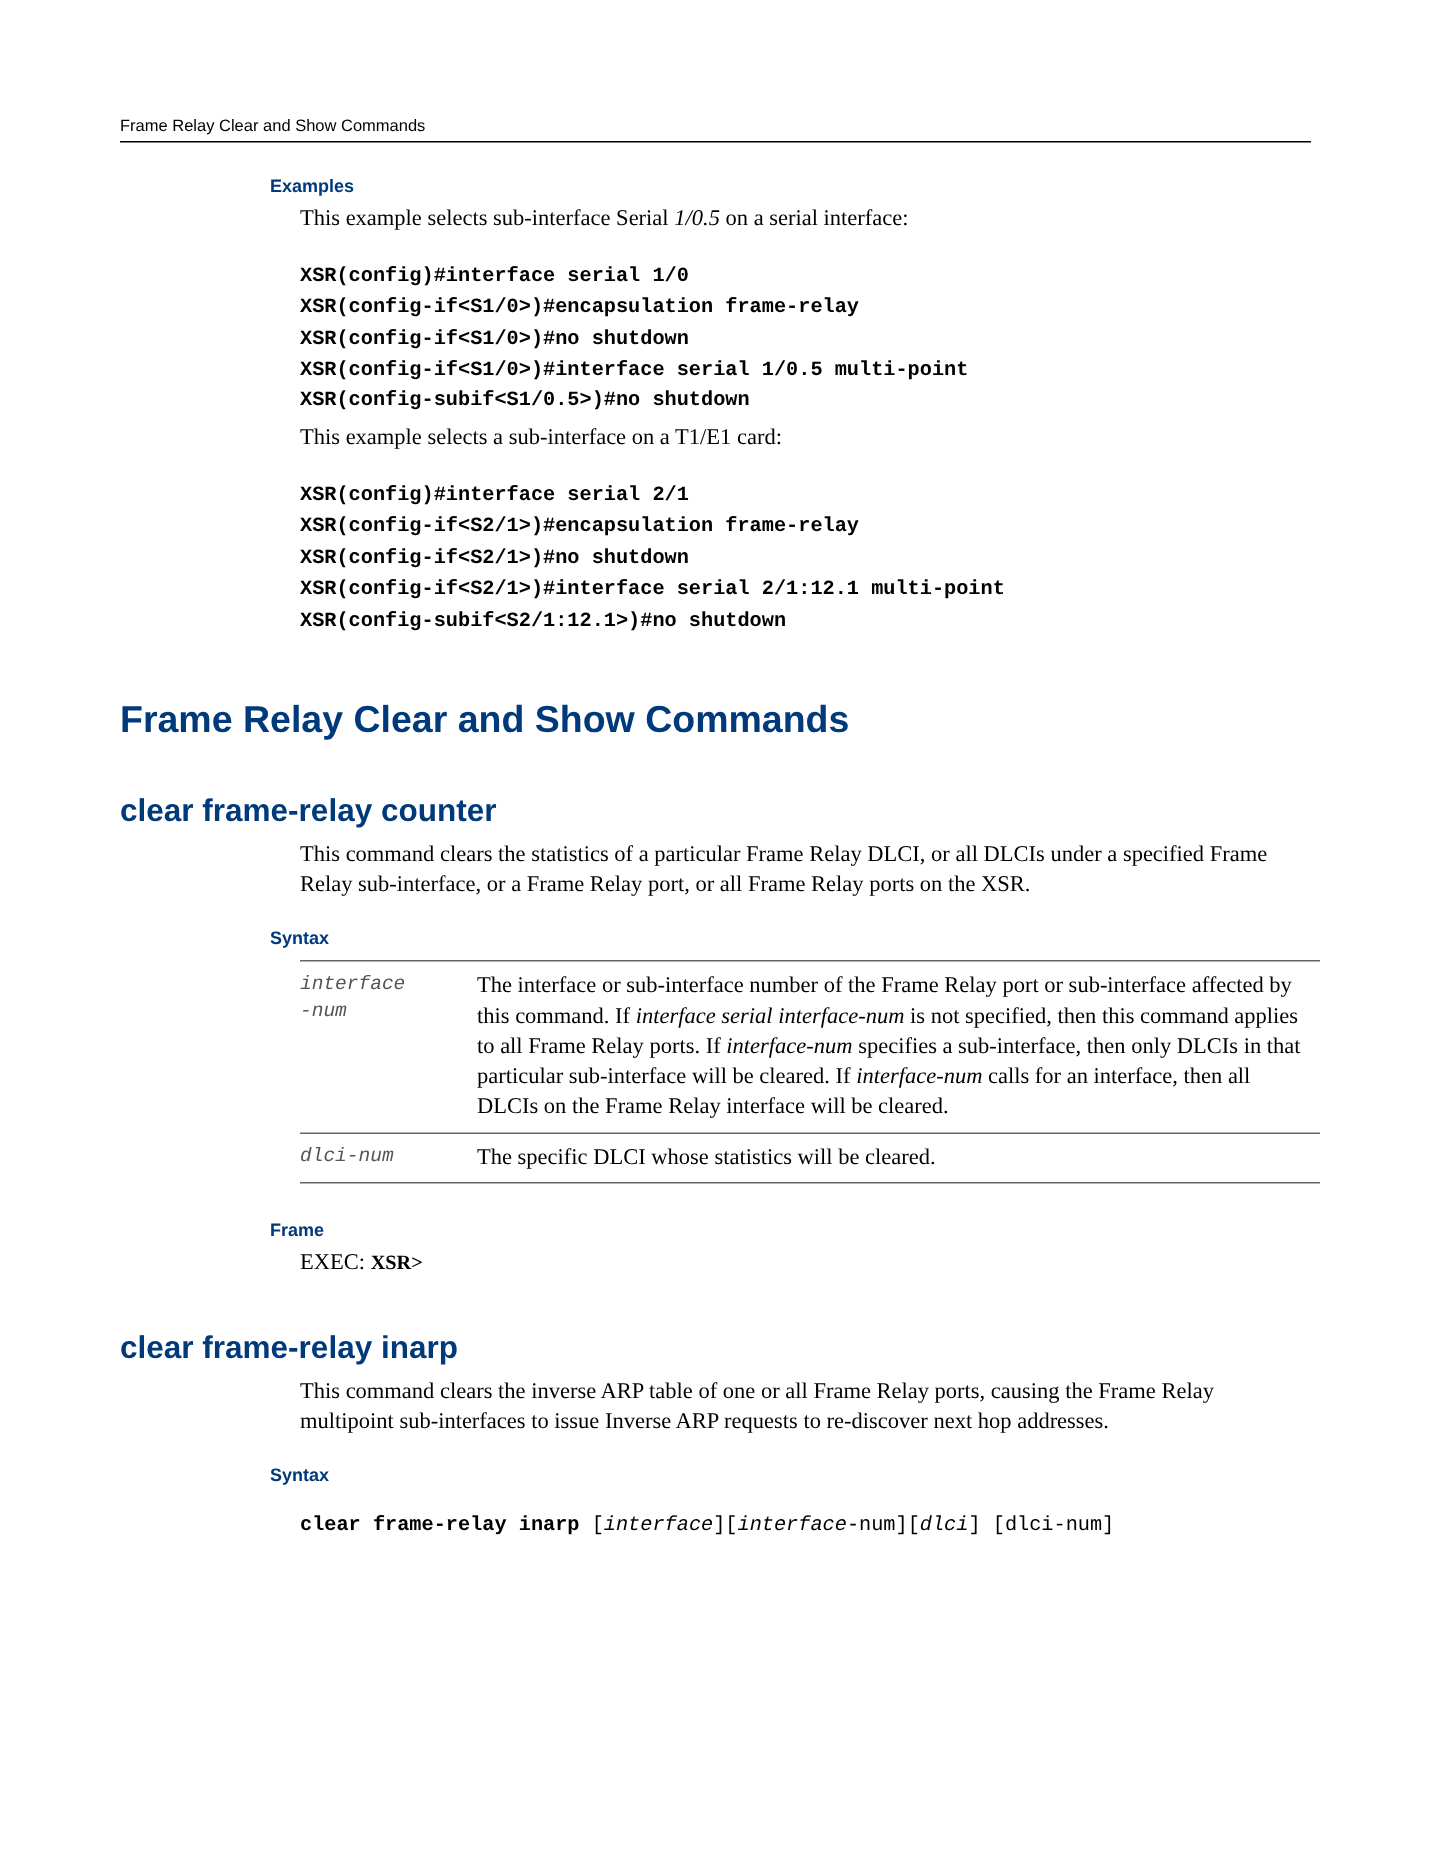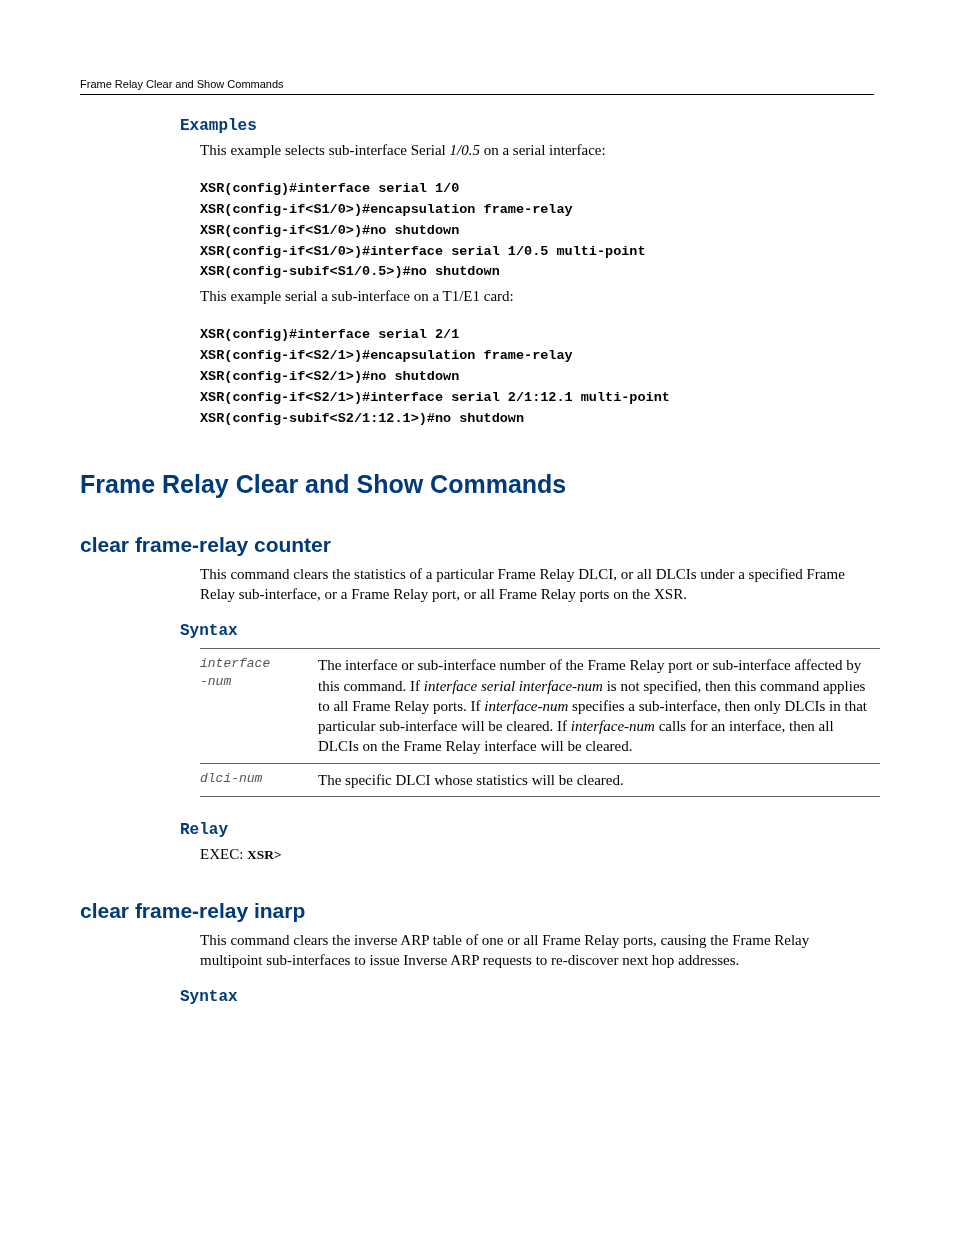--- a/index.html
+++ b/index.html
@@ -15,24 +15,24 @@
   }
   .running-head {
     font-family: Arial, Helvetica, sans-serif;
     font-size: 11px;
     color: #000;
     padding-bottom: 4px;
     border-bottom: 1px solid #000;
     margin-bottom: 22px;
   }
   .h3 {
-    font-family: Liberation Mono, monospace;
+    font-family: Liberation Sans, sans-serif;
     font-weight: bold;
     color: #003a7a;
-    font-size: 16px;
+    font-size: 12px;
     margin: 0 0 6px 100px;
   }
   .h1 {
     font-family: Arial, Helvetica, sans-serif;
     font-weight: bold;
     color: #003a7a;
     font-size: 25px;
     margin: 40px 0 8px 0;
   }
   .h2 {
@@ -104,21 +104,21 @@
     <p>
       <span>This example selects sub-interface Serial </span><span class="ital">1/0.5</span><span> on a serial interface:</span>
     </p>
   </div>
   <div class="code">XSR(config)#interface serial 1/0
 XSR(config-if&lt;S1/0&gt;)#encapsulation frame-relay
 XSR(config-if&lt;S1/0&gt;)#no shutdown
 XSR(config-if&lt;S1/0&gt;)#interface serial 1/0.5 multi-point
 XSR(config-subif&lt;S1/0.5&gt;)#no shutdown</div>
   <div class="body">
-    <p>This example serial a sub-interface on a T1/E1 card:</p>
+    <p>This example selects a sub-interface on a T1/E1 card:</p>
   </div>
   <div class="code">XSR(config)#interface serial 2/1
 XSR(config-if&lt;S2/1&gt;)#encapsulation frame-relay
 XSR(config-if&lt;S2/1&gt;)#no shutdown
 XSR(config-if&lt;S2/1&gt;)#interface serial 2/1:12.1 multi-point
 XSR(config-subif&lt;S2/1:12.1&gt;)#no shutdown</div>
 
   <div class="h1">Frame Relay Clear and Show Commands</div>
 
   <div class="h2">clear frame-relay counter</div>
@@ -137,28 +137,29 @@
         <span>The interface or sub-interface number of the Frame Relay port or sub-interface affected by this command. If </span><span class="ital">interface serial interface-num</span><span> is not specified, then this command applies to all Frame Relay ports. If </span><span class="ital">interface-num</span><span> specifies a sub-interface, then only DLCIs in that particular sub-interface will be cleared. If </span><span class="ital">interface-num</span><span> calls for an interface, then all DLCIs on the Frame Relay interface will be cleared.</span>
       </td>
     </tr>
     <tr>
       <td class="k">dlci-num</td>
       <td>The specific DLCI whose statistics will be cleared.</td>
     </tr>
   </tbody>
     </table>
 
-  <div class="h3" style="margin-top:24px">Relay</div>
+  <div class="h3" style="margin-top:24px">Frame</div>
   <div class="body">
     <p>
       <span>EXEC: </span><span class="mono">XSR&gt;</span>
     </p>
   </div>
 
   <div class="h2">clear frame-relay inarp</div>
   <div class="body">
     <p>This command clears the inverse ARP table of one or all Frame Relay ports, causing the Frame Relay multipoint sub-interfaces to issue Inverse ARP requests to re-discover next hop addresses.</p>
   </div>
 
   <div class="h3" style="margin-top:18px">Syntax</div>
+  <div class="code"><span>clear frame-relay inarp </span><span class="n">[</span><span class="i">interface</span><span class="n">][</span><span class="i">interface-</span><span class="n">num][</span><span class="i">dlci</span><span class="n">]</span><span class="n"> [dlci-num]</span></div>
 
 
 </div>
 
 </body></html>

